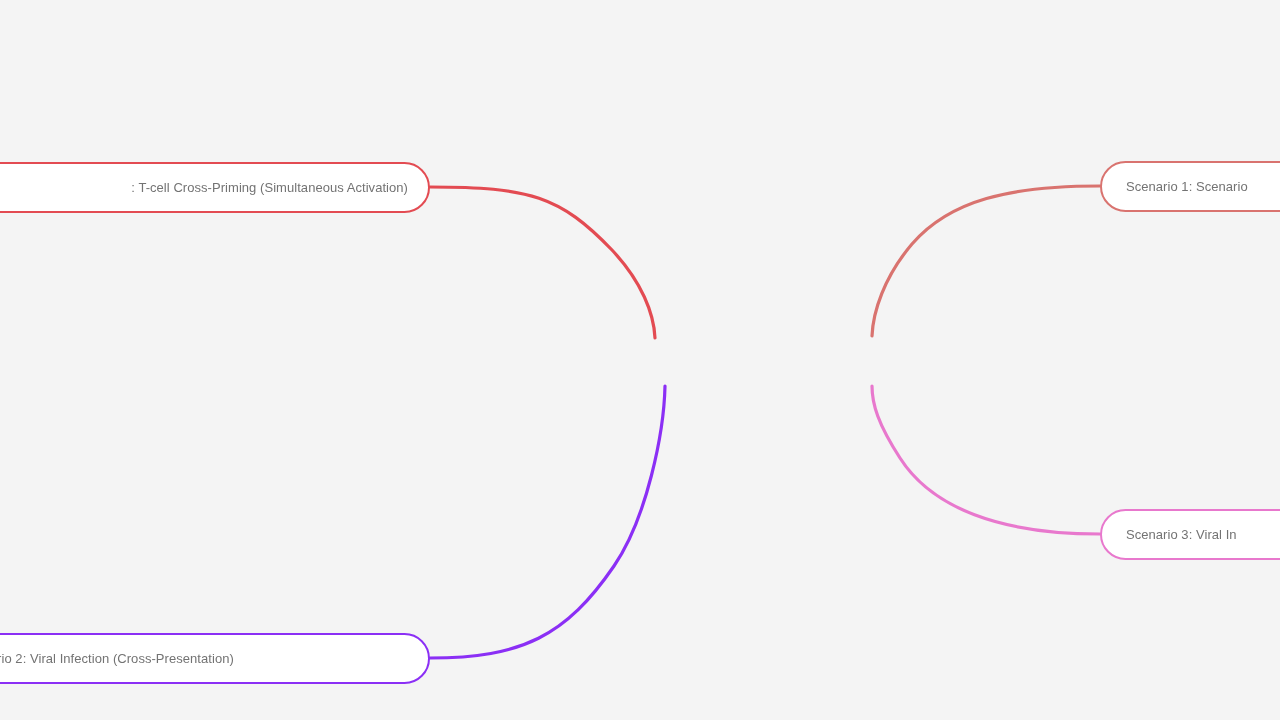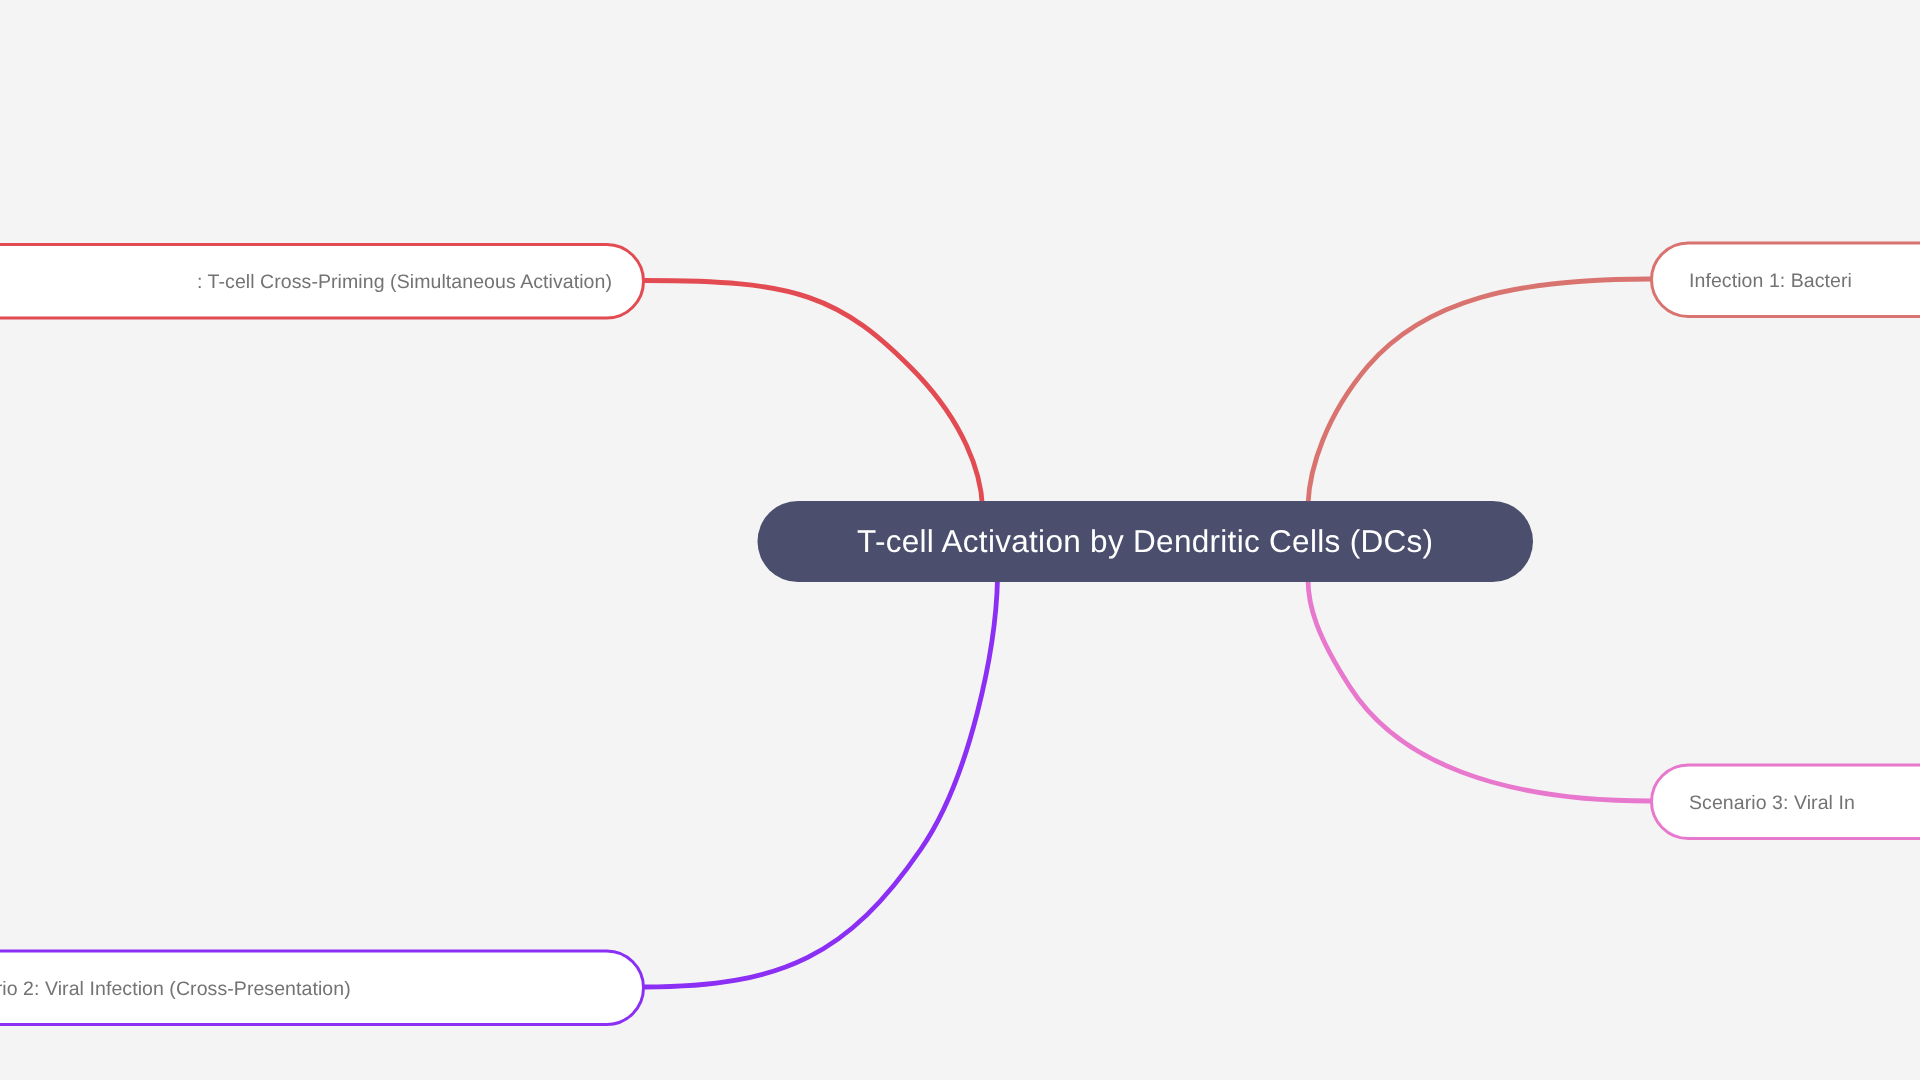--- a/index.html
+++ b/index.html
@@ -112,33 +112,30 @@
 
 <div id="mindmap-canvas">
 
   <svg id="connector-layer" viewBox="0 0 1280 720" width="1280" height="720" fill="none">
     <path stroke="#e34b52" stroke-width="3.2" stroke-linecap="round" fill="none" d="M 430 187 C 530 187 560 196 612 250 C 642 282 654 314 655 338"></path>
     <path stroke="#8b2ff5" stroke-width="3.2" stroke-linecap="round" fill="none" d="M 430 658 C 522 658 566 636 614 566 C 647 518 664 432 665 386"></path>
     <path stroke="#d9736f" stroke-width="3.2" stroke-linecap="round" fill="none" d="M 1100 186 C 1010 186 950 200 912 244 C 884 277 873 312 872 336"></path>
     <path stroke="#e878cd" stroke-width="3.2" stroke-linecap="round" fill="none" d="M 1100 534 C 1000 534 932 508 900 458 C 878 424 872 404 872 386"></path>
   </svg>
 
-  <div id="root-node">
-    <span class="root-label">T-cell Activation by Dendritic Cells (DCs)</span>
-  </div>
 
   <div class="node" id="node-scenario-4">
     <span class="node-label">: T-cell Cross-Priming (Simultaneous Activation)</span>
   </div>
 
   <div class="node" id="node-scenario-2">
     <span class="node-label">Scenario 2: Viral Infection (Cross-Presentation)</span>
   </div>
 
   <div class="node" id="node-scenario-1">
-    <span class="node-label">Infection 1: Bacteri</span>
+    <span class="node-label">Scenario 1: Scenario</span>
   </div>
 
   <div class="node" id="node-scenario-3">
     <span class="node-label">Scenario 3: Viral In</span>
   </div>
 
 </div>
 
 </body></html>

